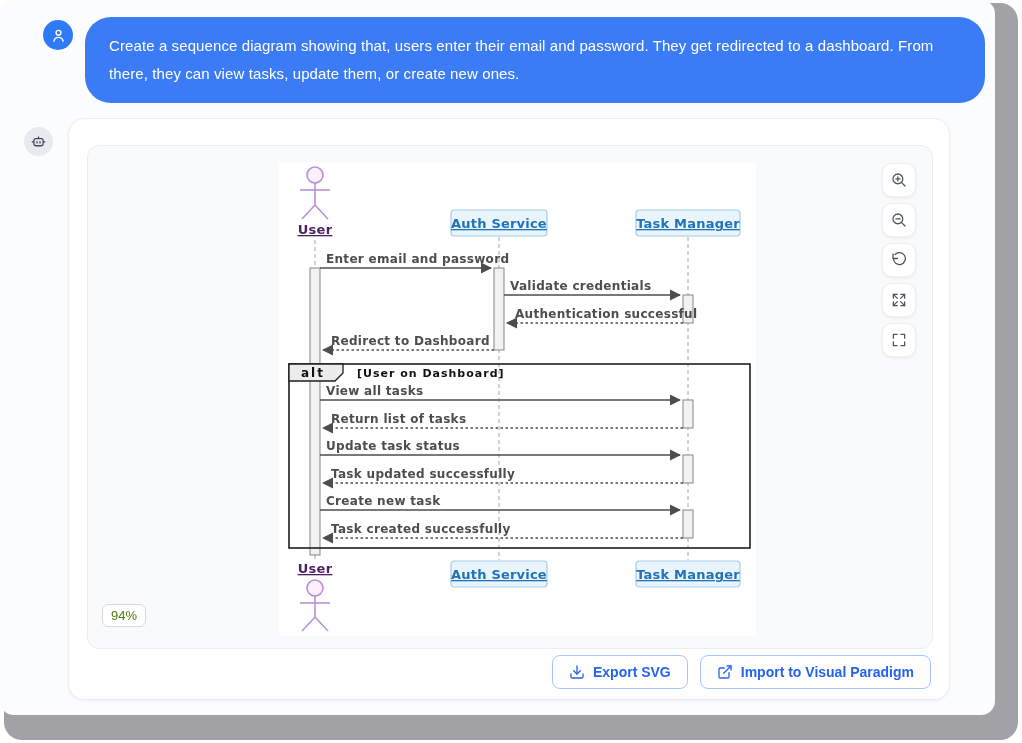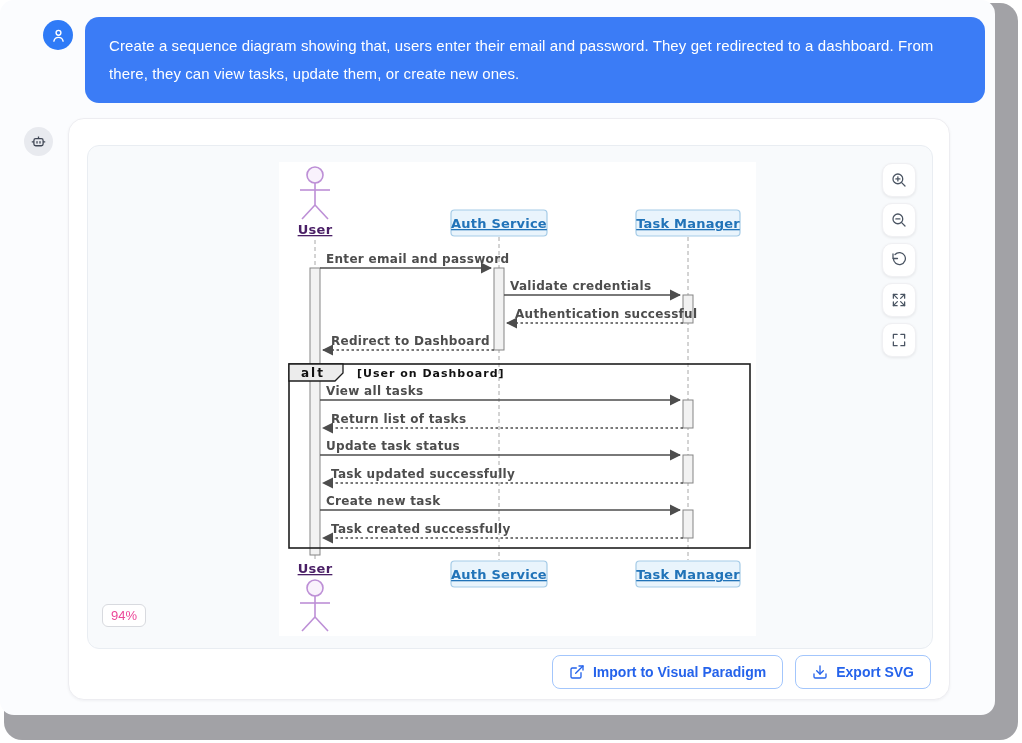--- a/index.html
+++ b/index.html
@@ -8,21 +8,21 @@
 
   .shadow-frame { position:absolute; left:4px; top:3px; width:1014px; height:737px;
                   background:#a2a2a6; border-radius:18px; }
   .window { position:absolute; left:0; top:0; width:995px; height:715px;
             background:#fbfcfe; border-radius:14px; overflow:hidden; }
 
   
   .user-avatar { position:absolute; left:43px; top:20px; width:30px; height:30px;
                  border-radius:50%; background:#2f7bf7; display:flex; align-items:center; justify-content:center; }
   .bubble { position:absolute; left:85px; top:17px; width:900px; min-height:86px;
-            background:#3b7cf6; border-radius:14px; color:#fff; padding:15px 24px;
+            background:#3b7cf6; border-radius:26px; color:#fff; padding:15px 24px;
             font-size:15px; line-height:28px; letter-spacing:.1px; }
 
   .bot-avatar { position:absolute; left:24px; top:127px; width:29px; height:29px;
                 border-radius:50%; background:#e8eaef; display:flex; align-items:center; justify-content:center; }
 
   
   .card { position:absolute; left:68px; top:118px; width:882px; height:582px;
           background:#ffffff; border:1px solid #ededf1; border-radius:16px;
           box-shadow:0 1px 3px rgba(16,24,40,.05); }
   .panel { position:absolute; left:18px; top:18px; width:846px; height:504px;
@@ -30,21 +30,21 @@
   .canvas { position:absolute; left:191px; top:16px; width:477px; height:474px; background:#ffffff; }
 
   
   .controls { position:absolute; left:794px; top:17px; width:34px; display:flex; flex-direction:column; gap:6px; }
   .ctrl-btn { width:34px; height:34px; background:#fff; border:1px solid #f0f0f3; border-radius:10px;
               box-shadow:0 1px 3px rgba(0,0,0,.08); display:flex; align-items:center; justify-content:center;
               cursor:pointer; }
   .ctrl-btn svg { stroke:#4b5563; fill:none; stroke-width:1.7; stroke-linecap:round; stroke-linejoin:round; }
 
   .zoom-badge { position:absolute; left:14px; top:458px; padding:3px 8px; background:#fff;
-                border:1px solid #d8dadf; border-radius:6px; font-size:13px; color:#ec4899; }
+                border:1px solid #d8dadf; border-radius:6px; font-size:13px; color:#4d7c0f; }
 
   
   .actions { position:absolute; right:18px; top:536px; display:flex; gap:12px; }
   .action-btn { height:34px; background:#fff; border:1px solid #a3c6fc; border-radius:8px;
                 color:#2563eb; font-size:14px; font-weight:bold; display:flex; align-items:center;
                 gap:8px; padding:0 16px; cursor:pointer; }
   .action-btn svg { stroke:#2563eb; fill:none; stroke-width:2; stroke-linecap:round; stroke-linejoin:round; }
 
   
   .seq { font-family:"DejaVu Sans", sans-serif; }
@@ -229,30 +229,30 @@
           </svg>
         </div>
       </div>
 
       <div class="zoom-badge">94%</div>
     </div>
 
     <div class="actions">
       <button class="action-btn">
         <svg width="16" height="16" viewBox="0 0 24 24">
+          <path d="M21 15v4a2 2 0 0 1-2 2H5a2 2 0 0 1-2-2v-4"></path>
+          <polyline points="7 10 12 15 17 10"></polyline>
+            <line x1="12" y1="3" x2="12" y2="15"></line>
+        </svg>
+        <span>Export SVG</span>
+      </button>
+      <button class="action-btn">
+        <svg width="16" height="16" viewBox="0 0 24 24">
           <path d="M18 13v6a2 2 0 0 1-2 2H5a2 2 0 0 1-2-2V8a2 2 0 0 1 2-2h6"></path>
           <polyline points="15 3 21 3 21 9"></polyline>
             <line x1="10" y1="14" x2="21" y2="3"></line>
         </svg>
         <span>Import to Visual Paradigm</span>
       </button>
-      <button class="action-btn">
-        <svg width="16" height="16" viewBox="0 0 24 24">
-          <path d="M21 15v4a2 2 0 0 1-2 2H5a2 2 0 0 1-2-2v-4"></path>
-          <polyline points="7 10 12 15 17 10"></polyline>
-            <line x1="12" y1="3" x2="12" y2="15"></line>
-        </svg>
-        <span>Export SVG</span>
-      </button>
     </div>
   </div>
 
 </div>
 
 </body></html>

